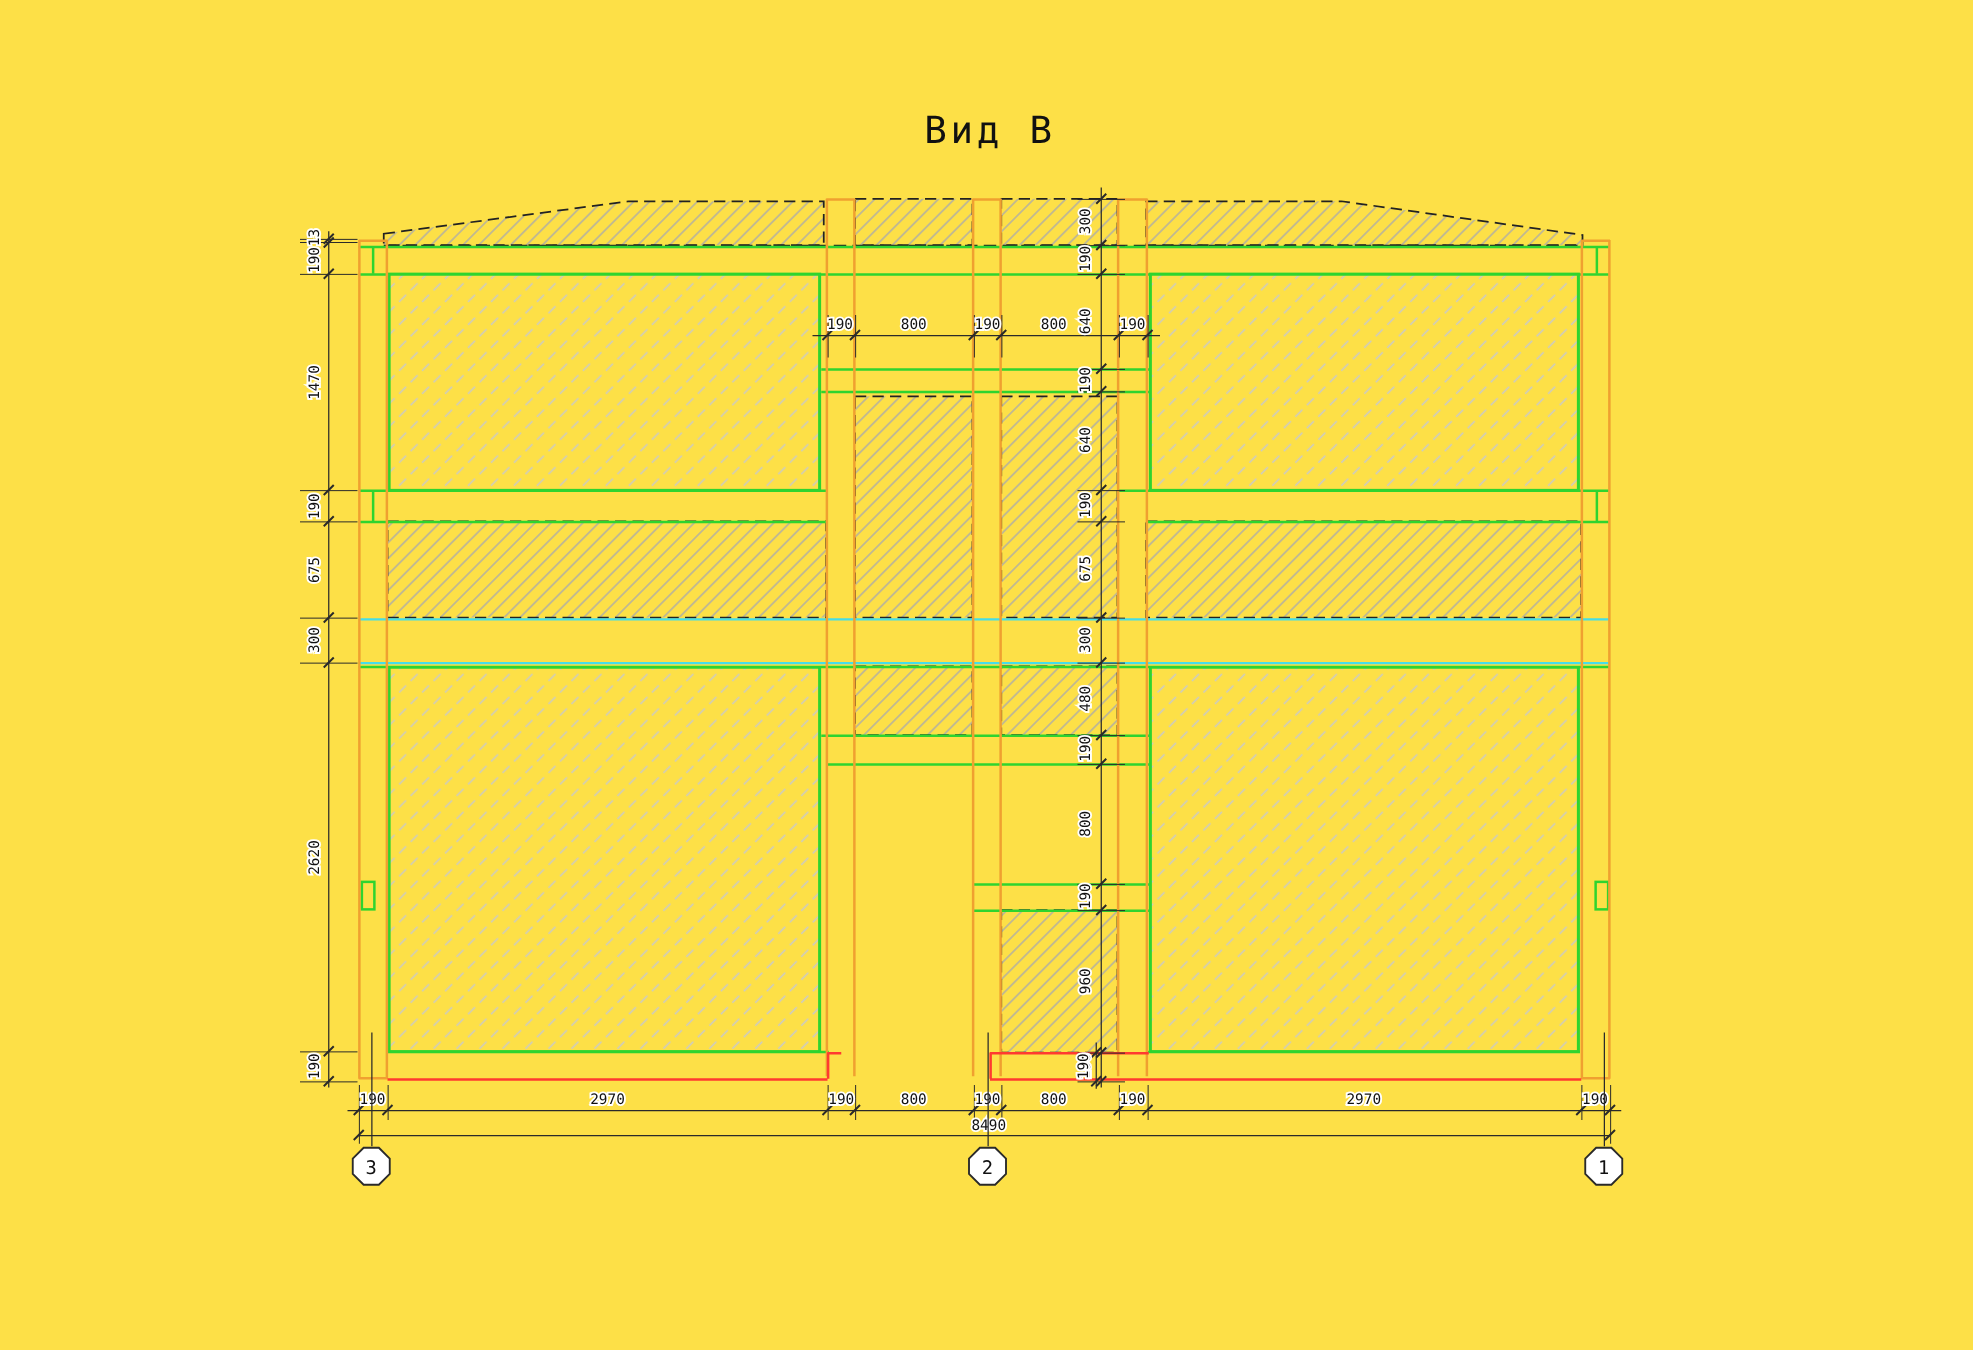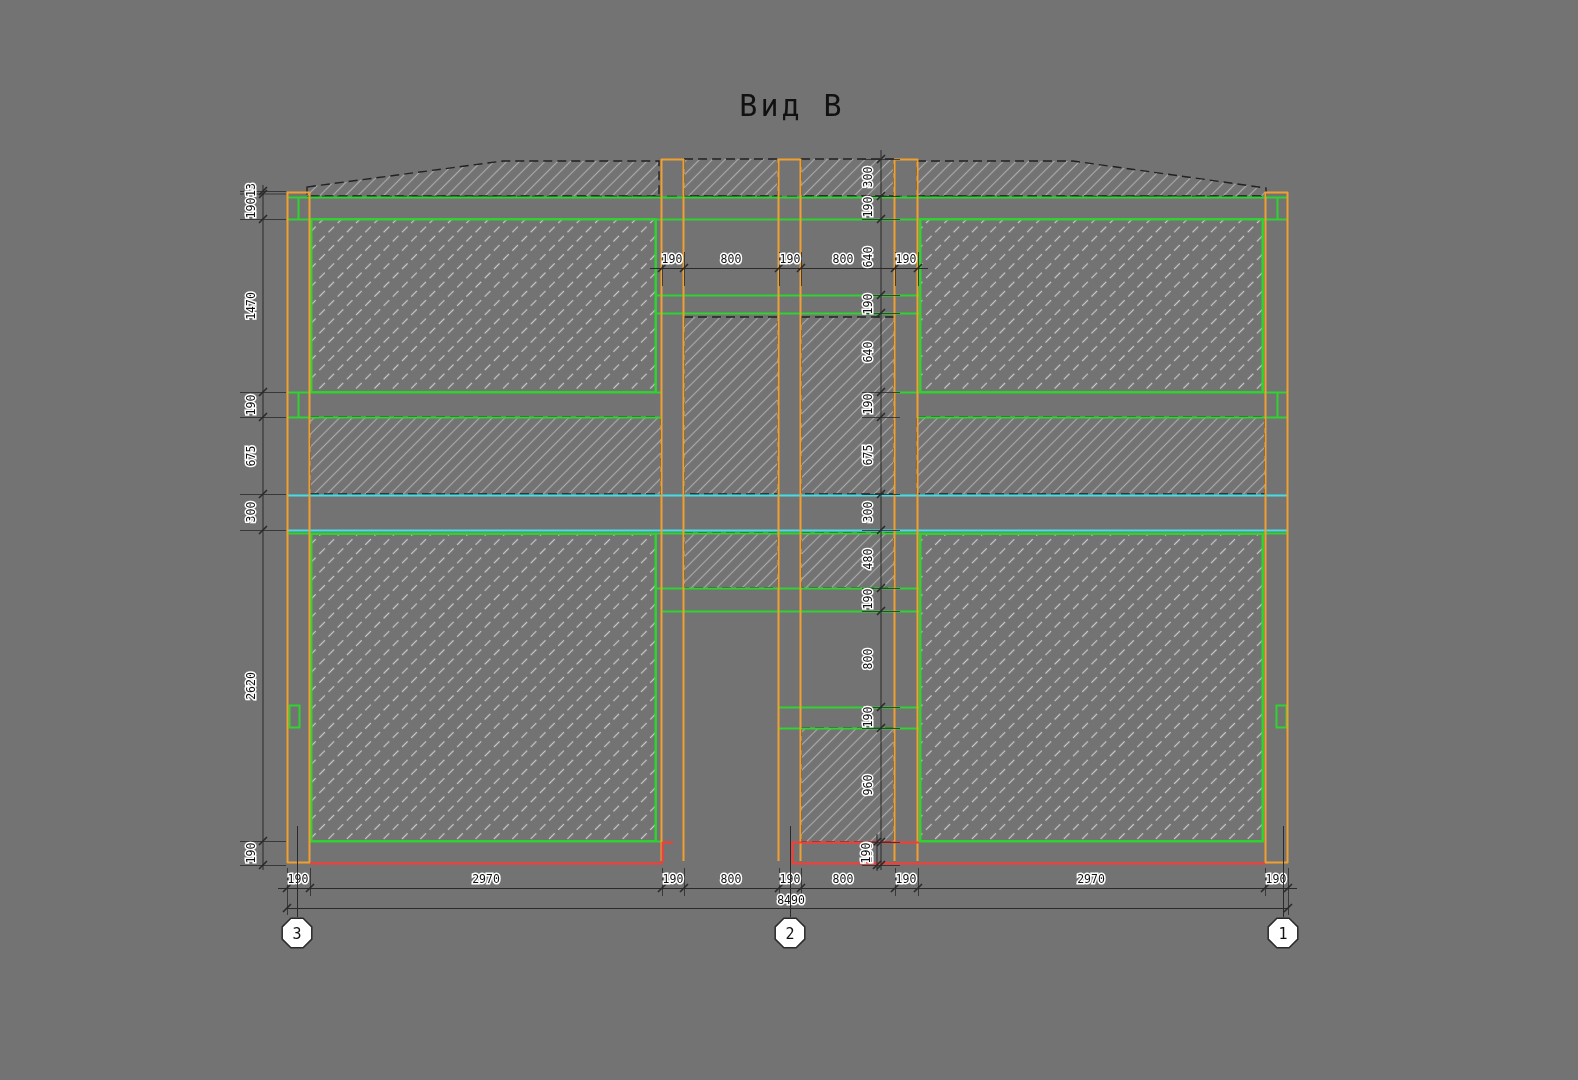--- a/index.html
+++ b/index.html
@@ -1,16 +1,16 @@
 <!DOCTYPE html>
 <html><head>
 <meta charset="utf-8">
 <style>
   html,body{margin:0;padding:0;background:#ffffff;}
-  .stage{position:relative;width:1578px;height:1080px;background:#737373;overflow:hidden;
+  .stage{position:relative;width:1578px;height:1080px;background:#fde047;overflow:hidden;
          font-family:"DejaVu Sans Mono", monospace;}
   svg{position:absolute;left:0;top:0;}
   text{fill:#111;font-family:"DejaVu Sans Mono", monospace;
        paint-order:stroke;stroke:#ffffff;stroke-width:3px;}
   .dimtxt{font-size:11.5px;}
   .axetxt{font-size:15px;stroke-width:0;}
   .title{font-size:30px;letter-spacing:3px;stroke-width:0;}
 </style>
 </head>
 <body>

